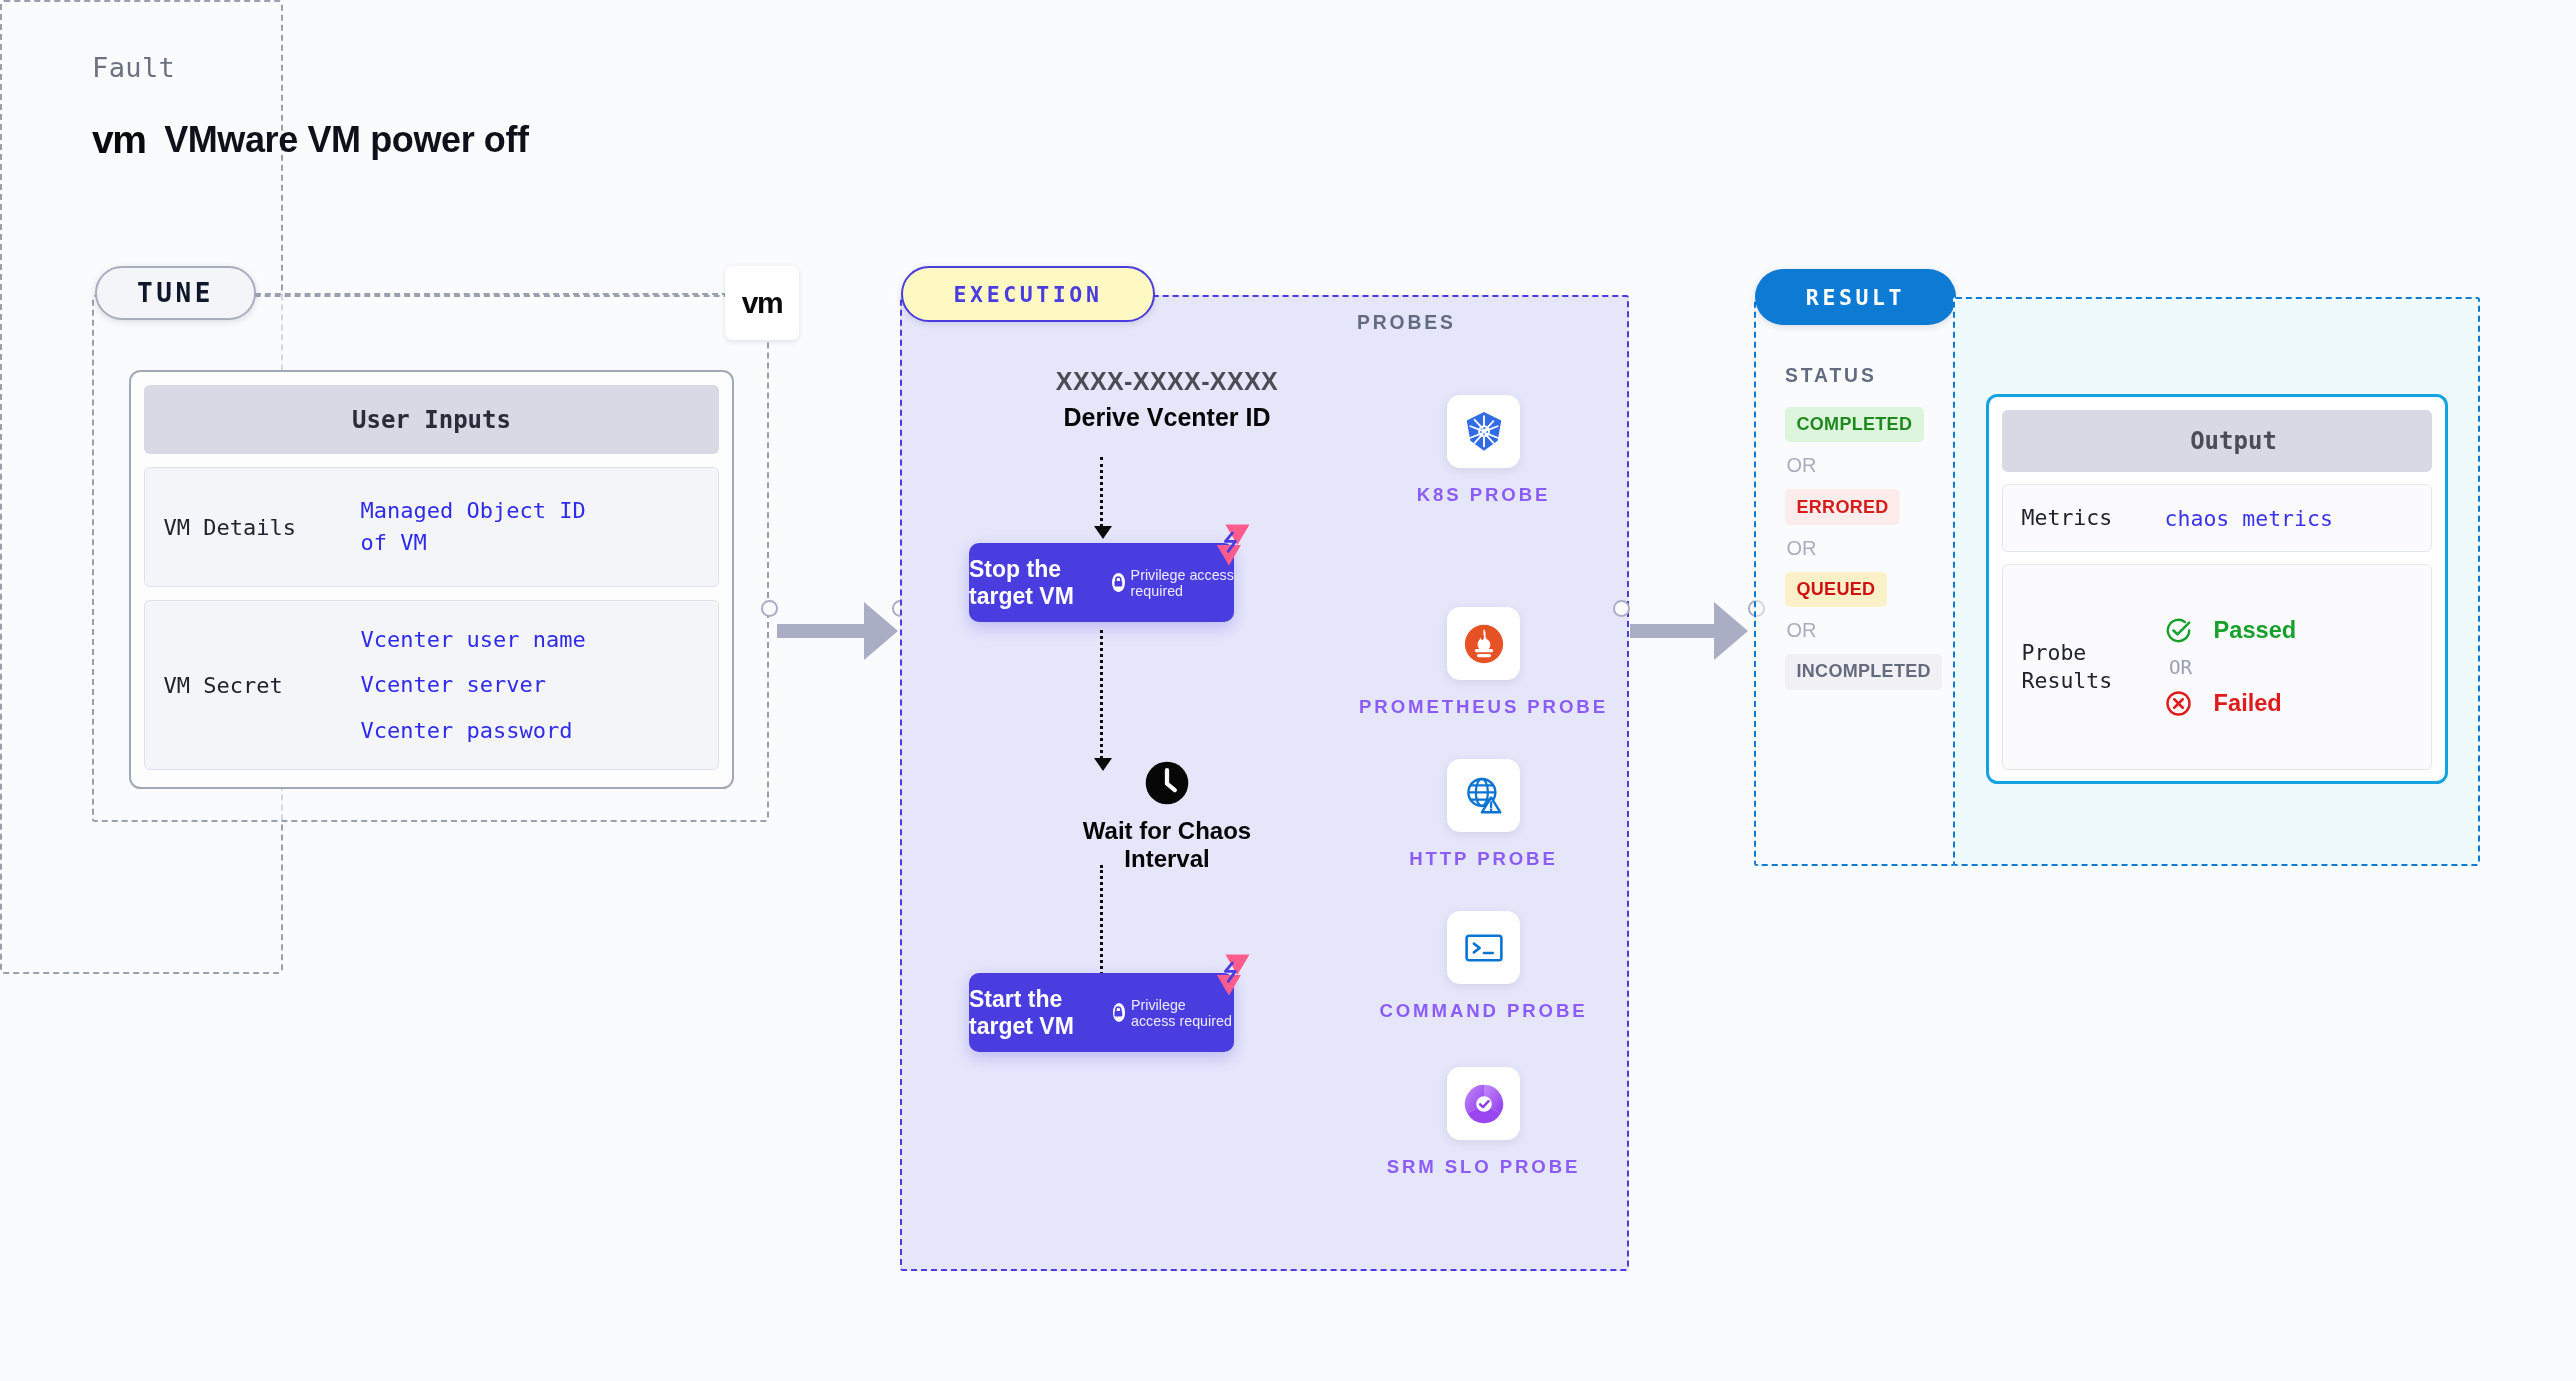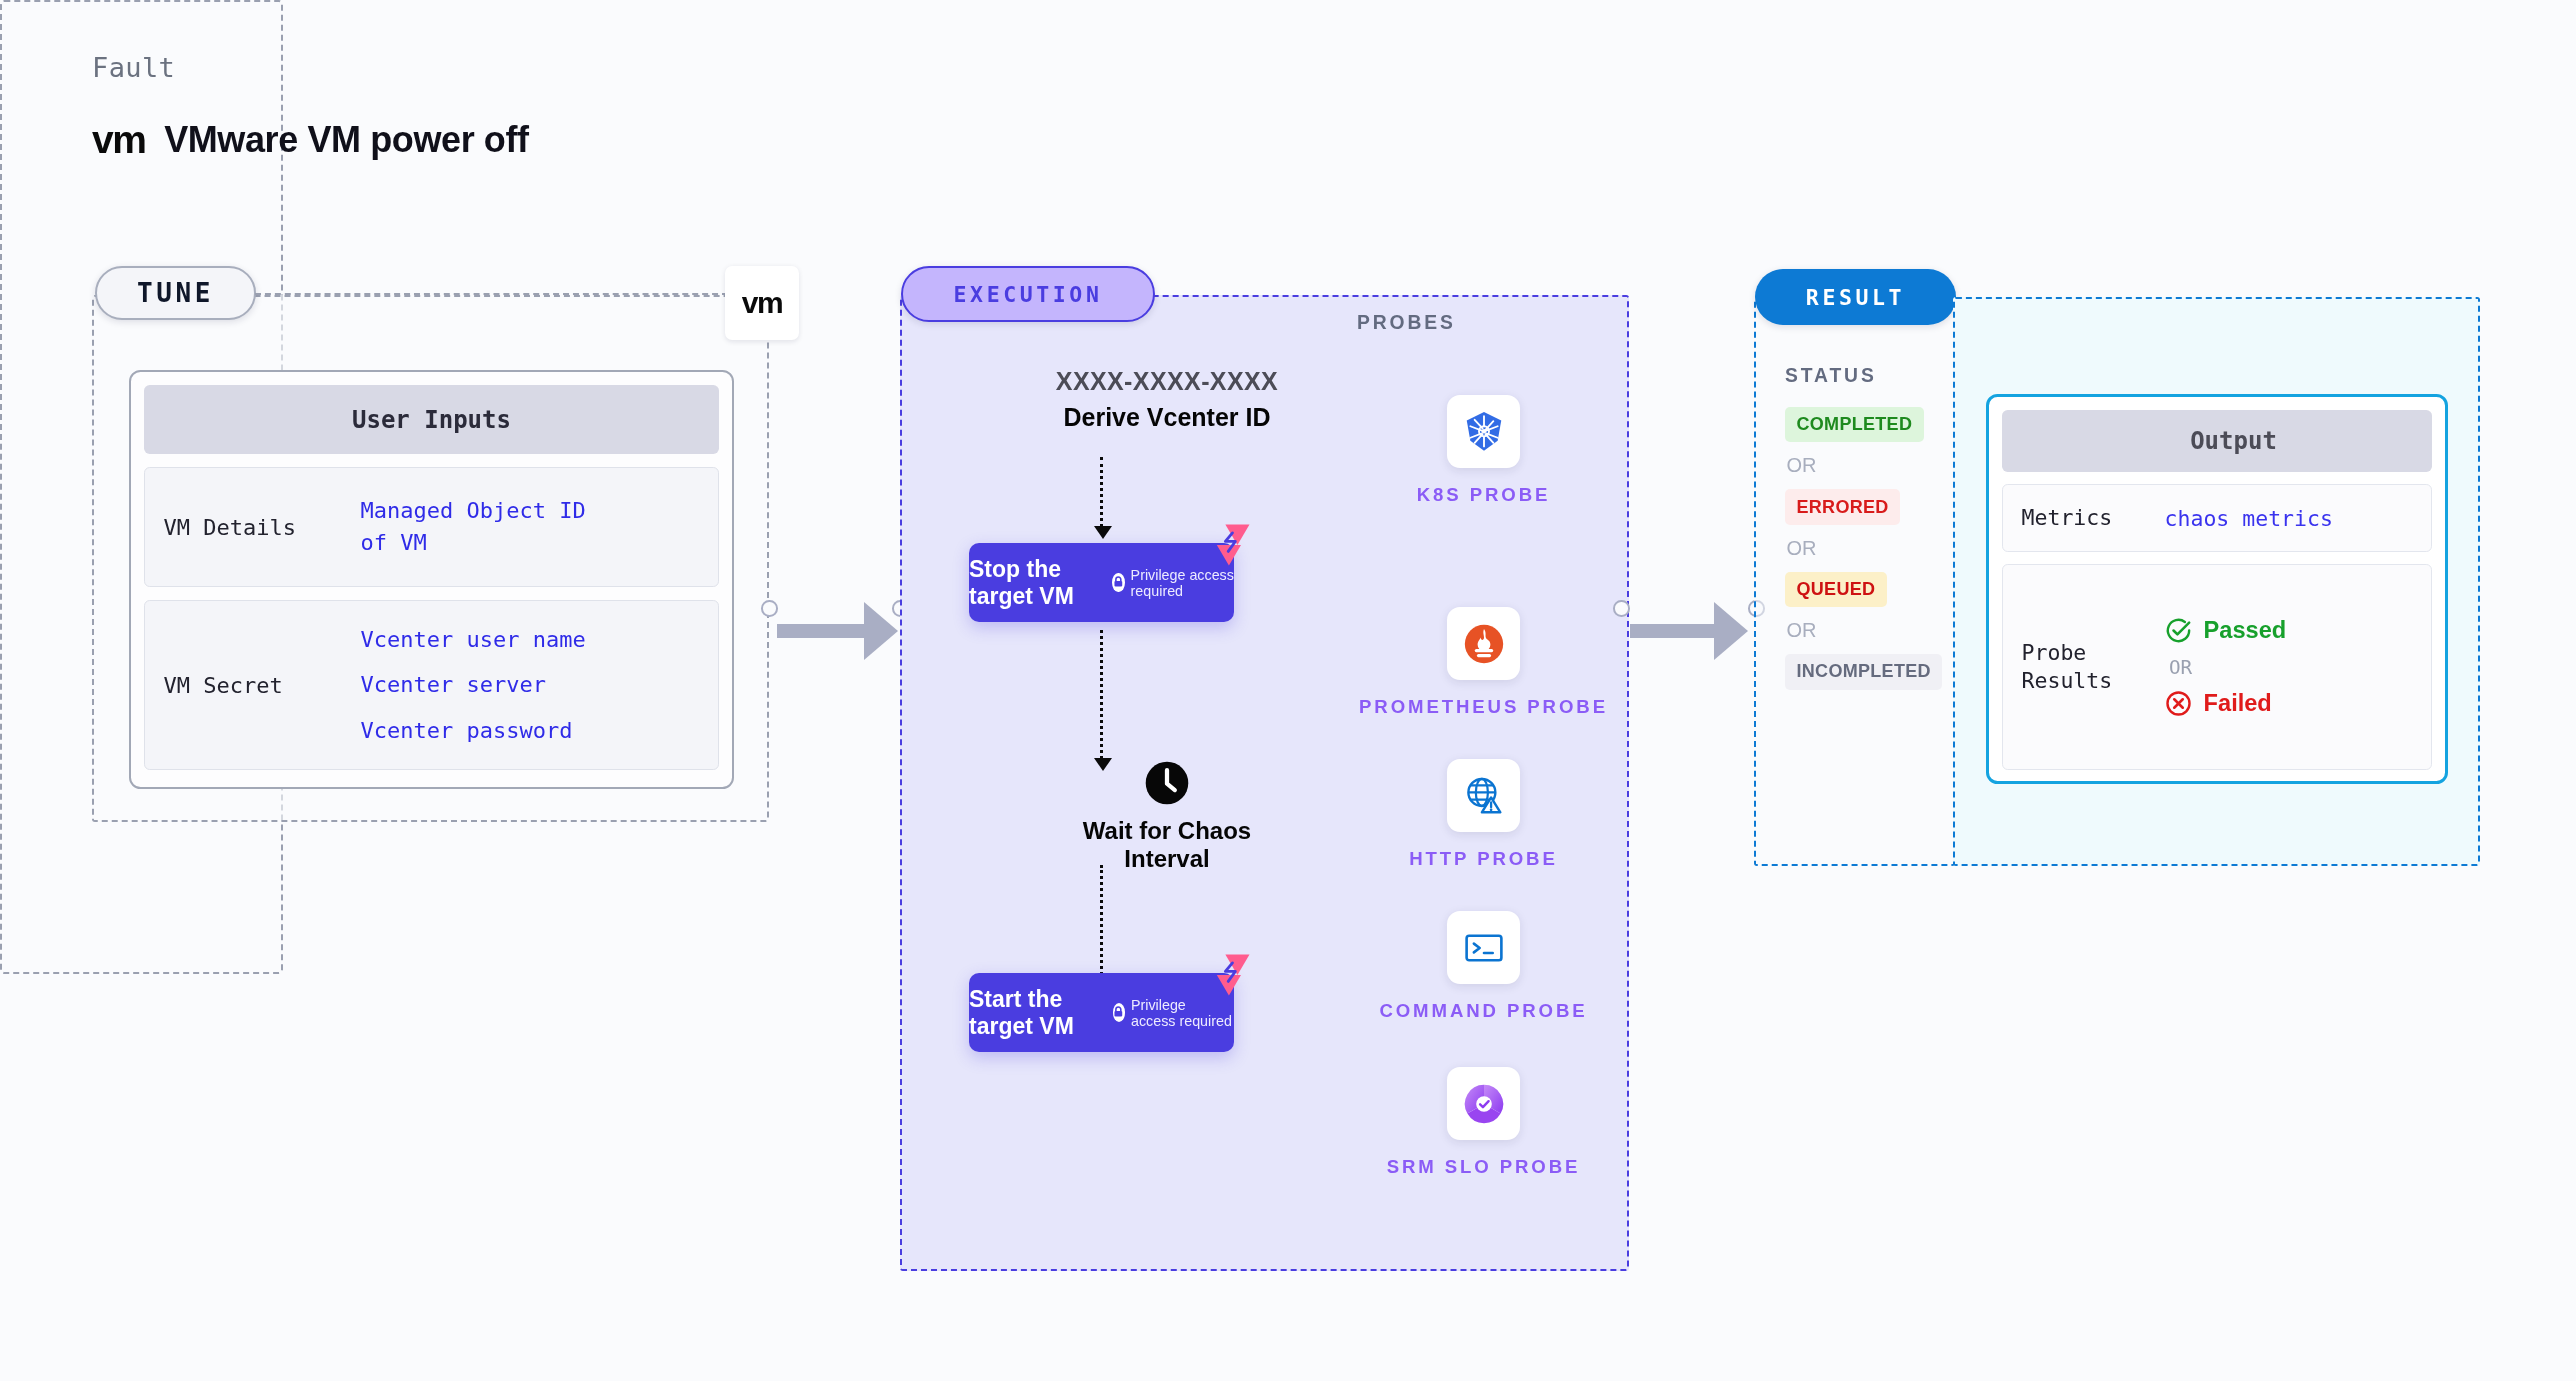--- a/index.html
+++ b/index.html
@@ -80,21 +80,21 @@
   }
   .node-dot {
     position:absolute; width:16.5px; height:16.5px; border-radius:50%;
     background:#FAFBFD; border:2.9px solid #A9AEC4;
   }
 
   
   #exec-panel { left:900px; top:295px; width:729px; height:976px;
     border-color:#4A3DE0; background:#E6E6FB; }
   #exec-pill { left:901px; top:266px; width:254px; height:56px;
-    background:#c4b5fd; border:2.1px solid #4A3DE0; color:#4A3DE0; font-size:21.5px; }
+    background:#fef9c3; border:2.1px solid #4A3DE0; color:#4A3DE0; font-size:21.5px; }
 
   .derive-id {
     position:absolute; left:900px; top:367px; width:534px; text-align:center;
     font-size:25px; font-weight:700; color:#4C4C57; letter-spacing:0.4px;
   }
   .derive-label {
     position:absolute; left:900px; top:403px; width:534px; text-align:center;
     font-size:25px; font-weight:700; color:#050505;
   }
 
@@ -180,21 +180,21 @@
     margin-top:12px; background:#FBFBFD; border:1.4px solid #E3E6EE; border-radius:5.7px;
     display:flex; align-items:center; padding:14.3px 18.6px;
   }
   .output-row .lbl {
     width:143px; flex:none; font-family:"DejaVu Sans Mono", monospace;
     font-size:21.5px; color:#22222E; line-height:1.3;
   }
   #out-metrics { height:68px; }
   #out-probe { height:206px; align-items:center; }
   .metric-val { font-family:"DejaVu Sans Mono", monospace; font-size:21.5px; color:#3A33EE; }
-  .verdict { display:flex; align-items:flex-end; gap:12px; font-size:23.6px; font-weight:700; }
+  .verdict { display:flex; align-items:flex-end; gap:22px; font-size:23.6px; font-weight:700; }
   .verdict.pass { color:#17A02C; }
   .verdict.fail { color:#E01B1B; }
   .verdict-or { font-family:"DejaVu Sans Mono", monospace; font-size:19.3px; color:#9AA0B0; margin:11.5px 0 11.5px 4.3px; }
 </style>
 </head>
 <body>
 
 <div class="stage">
 
   <div class="hdr-kicker">Fault</div>

